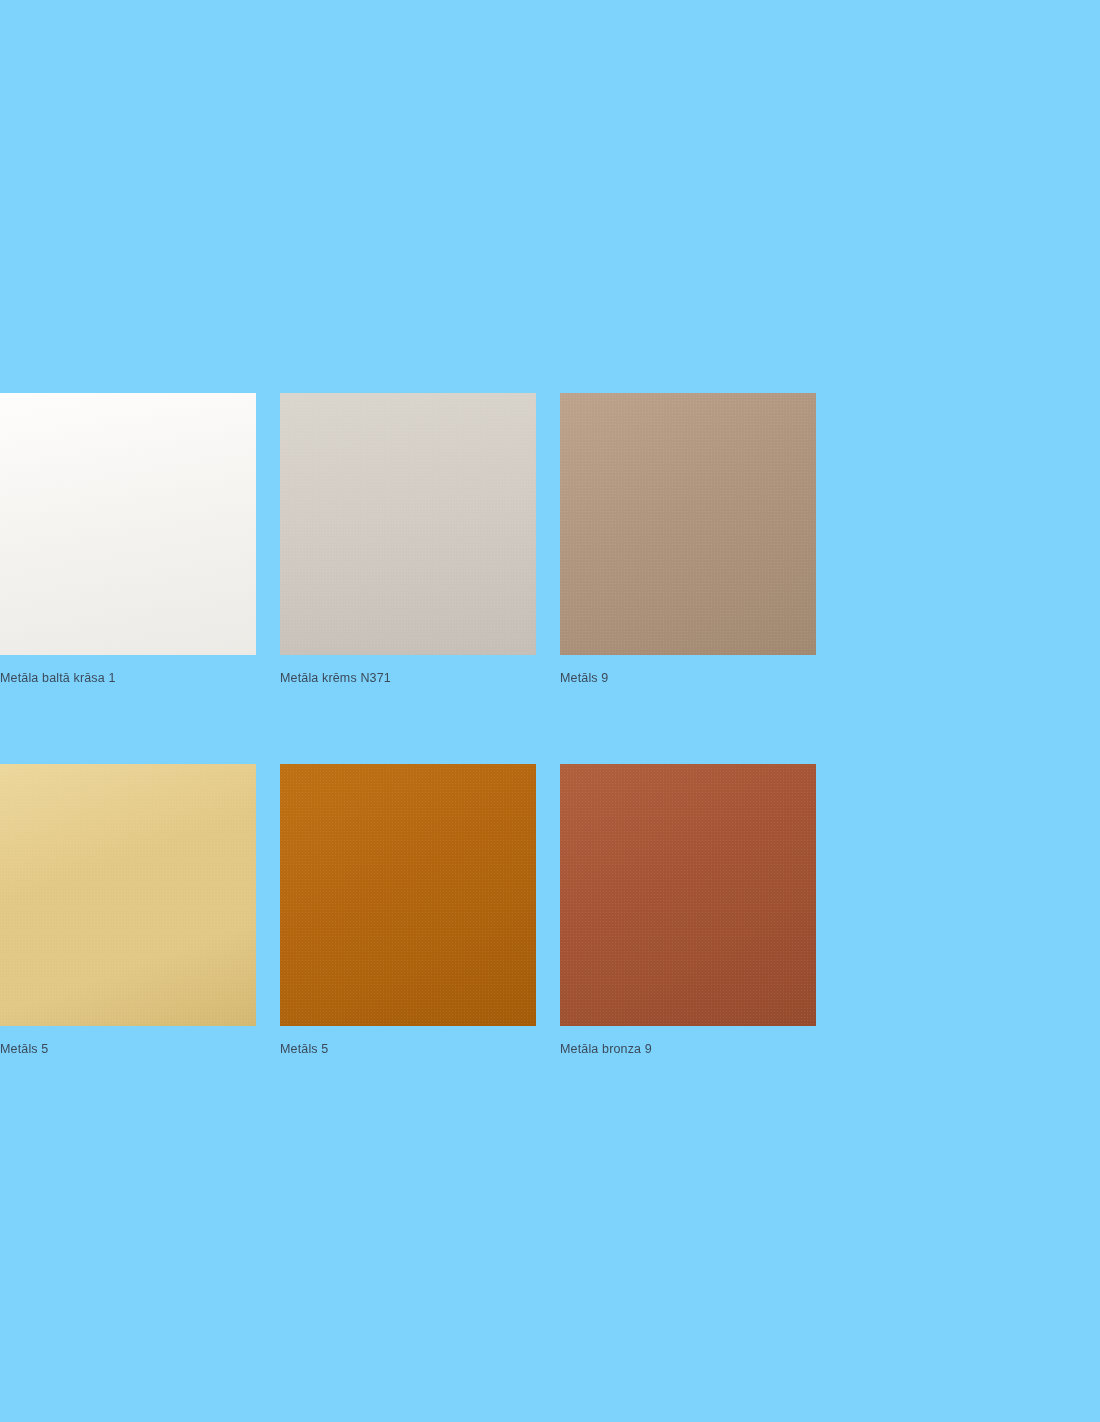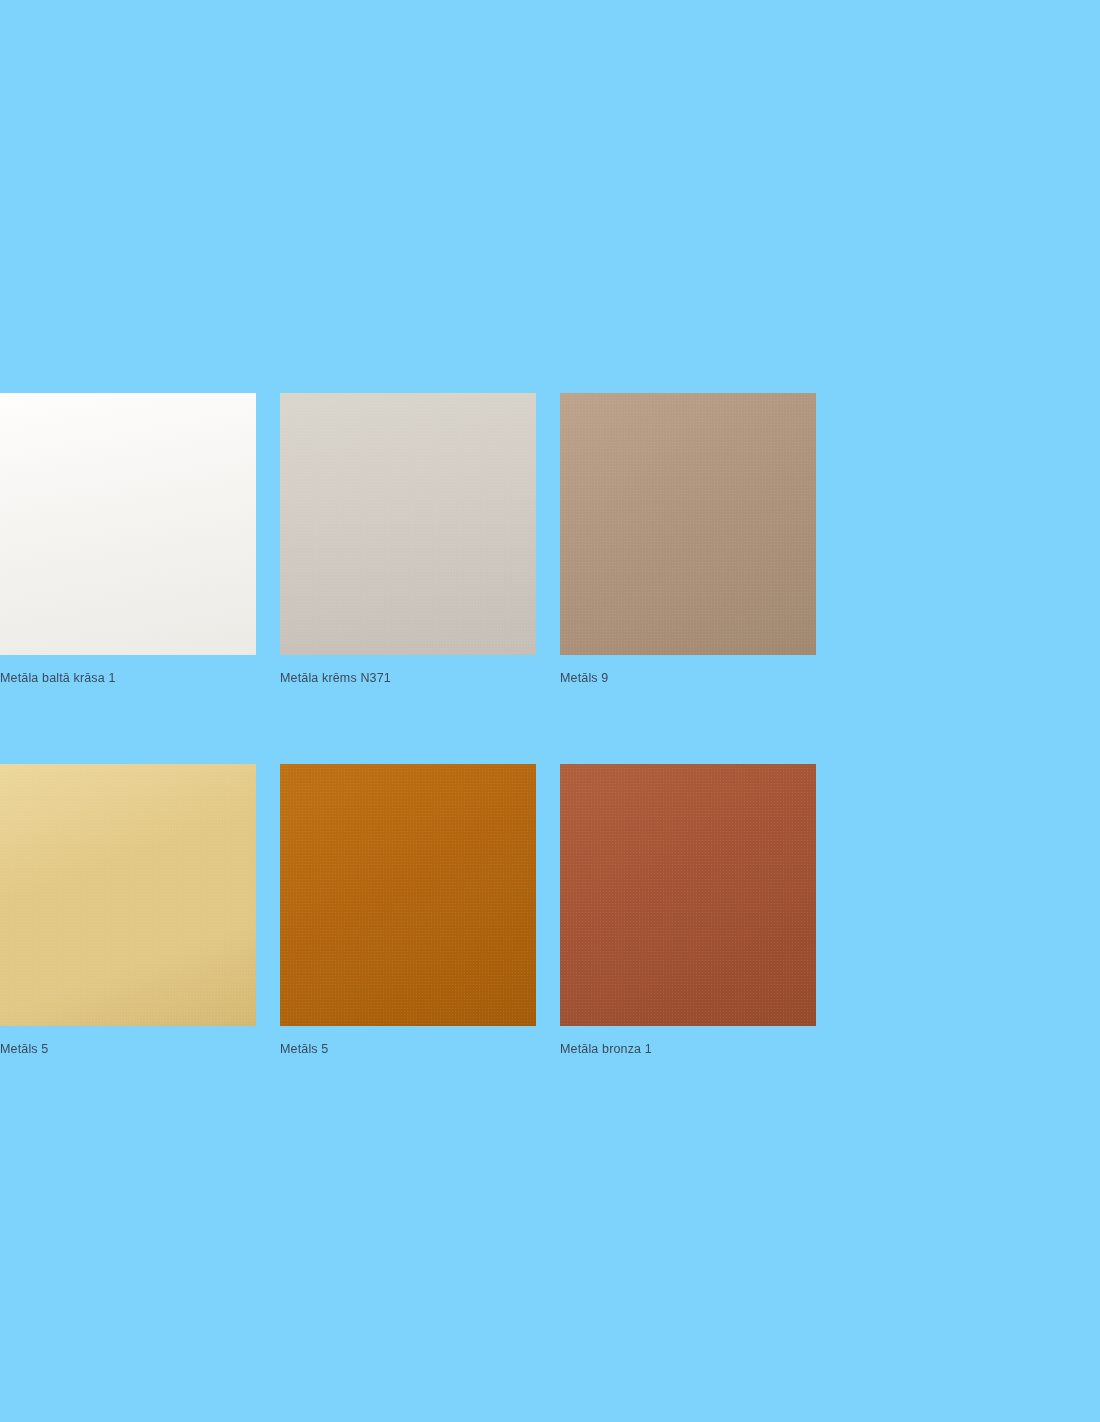--- a/index.html
+++ b/index.html
@@ -117,20 +117,20 @@
       </div>
 
 
       <div class="swatch-cell">
         <div class="swatch-chip" style="background: linear-gradient(150deg, rgb(191, 114, 20) 0%, rgb(179, 102, 14) 45%, rgb(164, 92, 9) 100%);"></div>
         <div class="swatch-label">Metāls 5</div>
       </div>
 
       <div class="swatch-cell">
         <div class="swatch-chip" style="background: linear-gradient(150deg, rgb(176, 96, 61) 0%, rgb(164, 84, 52) 45%, rgb(150, 75, 45) 100%);"></div>
-        <div class="swatch-label">Metāla bronza 1</div>
+        <div class="swatch-label">Metāla bronza 9</div>
       </div>
 
     </div>
 
   </div>
 
 </div>
 
 </body></html>

